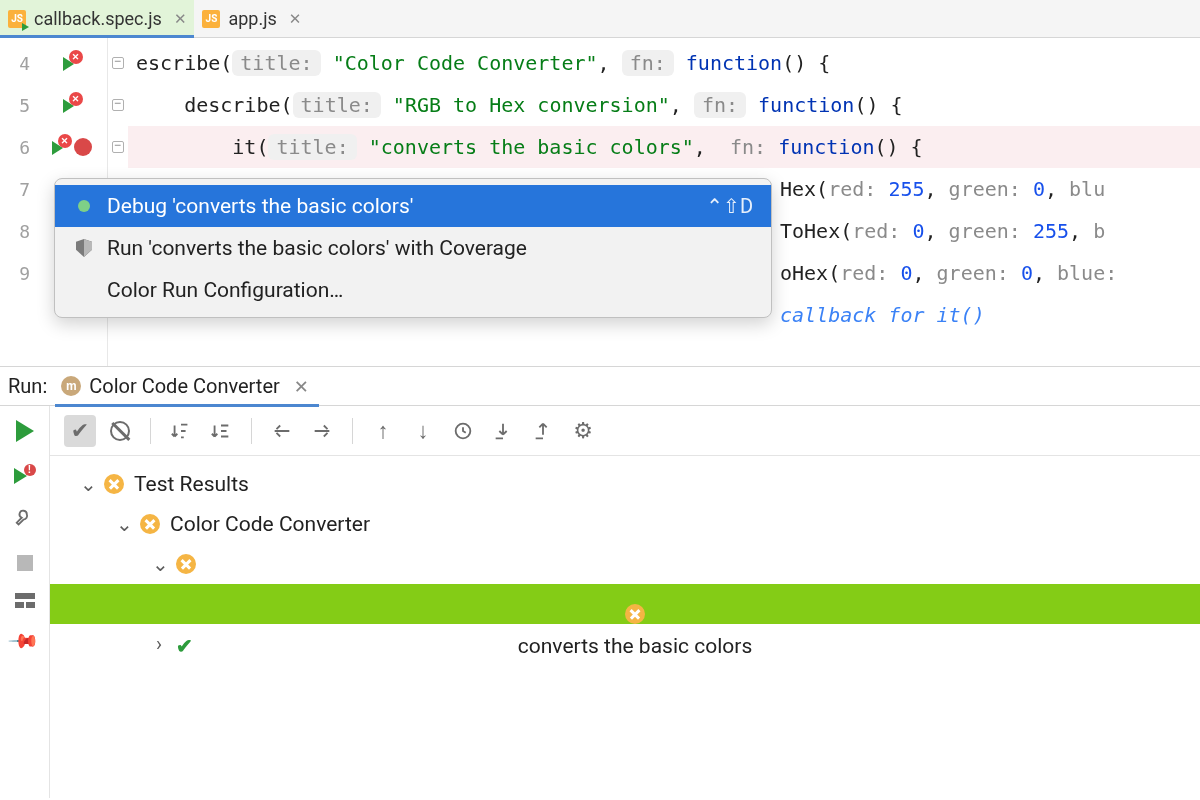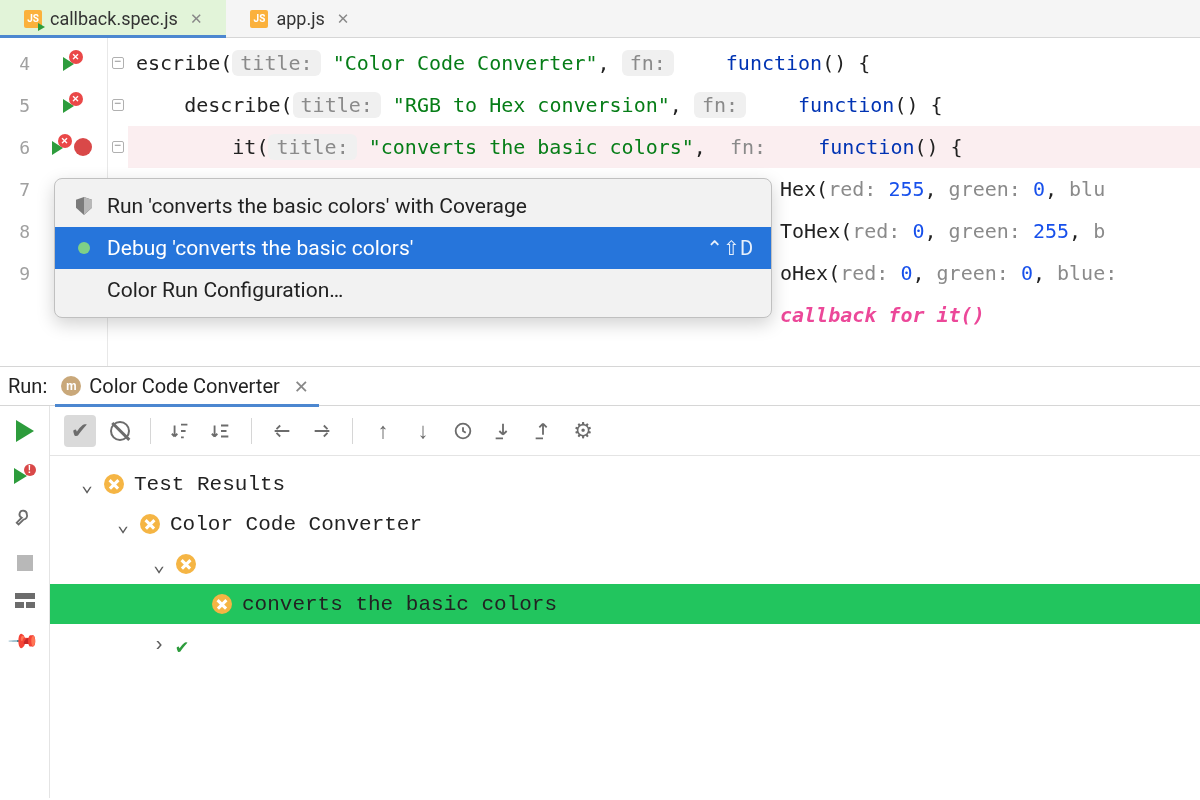--- a/index.html
+++ b/index.html
@@ -19,21 +19,21 @@
     height: 38px;
     display: flex;
     align-items: stretch;
     border-bottom: 1px solid #d6d6d6;
     background: #f5f5f5;
   }
   .tab {
     display: flex;
     align-items: center;
     gap: 8px;
-    padding: 0 24px;
+    padding: 0 8px;
     font-size: 18px;
     color: #333;
     cursor: pointer;
     position: relative;
   }
   .tab.active {
     background: #e2f4d9;
   }
   .tab.active::after {
     content: "";
@@ -165,26 +165,26 @@
     position: relative;
   }
   .code-line {
     height: 42px;
     line-height: 42px;
     padding-left: 8px;
   }
   .code-line.hl-bp {
     background: #fbeef0;
   }
-  .tok-kw   { color: #0033b3; margin-left: 40px; }
+  .tok-kw   { color: #0033b3; }
   .tok-str  { color: #067d17; }
   .tok-hint { color: #8a8a8a; background: #f0f0f0; border-radius: 6px; padding: 1px 8px; font-style: normal; }
   .tok-num  { color: #1750eb; }
   .tok-arg  { color: #8a8a8a; }
-  .tok-gt   { color: #ec4899; font-style: italic; font-weight: bold; }
+  .tok-gt   { color: #3b82f6; font-style: italic; }
 
   
   .ctx-menu {
     position: absolute;
     left: 54px;
     top: 178px;
     width: 718px;
     background: #f2f2f2;
     border: 1px solid #c0c0c0;
     border-radius: 8px;
@@ -313,23 +313,22 @@
   .gear{font-size:22px;}
 
   .tree {
     font-size: 21px;
     padding: 8px 0;
   }
   .tree-row {
     height: 40px;
     display:flex;align-items:center;gap:10px;
     padding-left: 20px;
-    font-family: Liberation Mono, monospace;
-  }
-  .tree-row.sel { background:#22c55e; }
+  }
+  .tree-row.sel { background:#84cc16;flex-direction:column; }
   .tw { display:inline-block;width:14px;text-align:center;color:#5c5c5c;transform:rotate(0deg); }
   .tw.expanded { transform: rotate(0deg); }
   .tw.collapsed::before{content:"›";font-size:20px;}
   .tw.expanded::before{content:"⌄";font-size:20px;}
   .indent { display:inline-block; }
   .status-fail {
     width:20px;height:20px;border-radius:50%;background:#f5b544;
     position:relative;flex-shrink:0;
   }
   .status-fail::before,.status-fail::after{
@@ -408,32 +407,32 @@
       </div>
       <div class="fold-row"></div>
       <div class="fold-row"></div>
       <div class="fold-row"></div>
       <div class="fold-row"></div>
     </div>
   <div class="code" id="codearea"><div class="code-line">escribe(<span class="tok-hint">title:</span> <span class="tok-str">"Color Code Converter"</span>, <span class="tok-hint">fn:</span> <span class="tok-kw">function</span>() {</div><div class="code-line">    describe(<span class="tok-hint">title:</span> <span class="tok-str">"RGB to Hex conversion"</span>, <span class="tok-hint">fn:</span> <span class="tok-kw">function</span>() {</div><div class="code-line hl-bp">        it(<span class="tok-hint">title:</span> <span class="tok-str">"converts the basic colors"</span>,  <span class="tok-arg">fn:</span> <span class="tok-kw">function</span>() {</div><div class="code-line" style="padding-left: 652px;">Hex(<span class="tok-arg">red:</span> <span class="tok-num">255</span>, <span class="tok-arg">green:</span> <span class="tok-num">0</span>, <span class="tok-arg">blu</span></div><div class="code-line" style="padding-left: 652px;">ToHex(<span class="tok-arg">red:</span> <span class="tok-num">0</span>, <span class="tok-arg">green:</span> <span class="tok-num">255</span>, <span class="tok-arg">b</span></div><div class="code-line" style="padding-left: 652px;">oHex(<span class="tok-arg">red:</span> <span class="tok-num">0</span>, <span class="tok-arg">green:</span> <span class="tok-num">0</span>, <span class="tok-arg">blue:</span></div><div class="code-line" style="padding-left: 652px;"><span class="tok-gt">callback for it()</span></div></div>
 </div>
 
 <div class="ctx-menu" id="ctxmenu">
+    <div class="ctx-item selected">
+      <span class="ctx-icon">
+        <span class="bug-icon bug-sel"></span>
+      </span>
+      <span class="ctx-label">Debug 'converts the basic colors'</span>
+      <span class="ctx-sc">⌃⇧D</span>
+    </div>
     <div class="ctx-item">
       <span class="ctx-icon">
         <span class="shield-icon"></span>
       </span>
       <span class="ctx-label">Run 'converts the basic colors' with Coverage</span>
-    </div>
-    <div class="ctx-item selected">
-      <span class="ctx-icon">
-        <span class="bug-icon bug-sel"></span>
-      </span>
-      <span class="ctx-label">Debug 'converts the basic colors'</span>
-      <span class="ctx-sc">⌃⇧D</span>
     </div>
     <div class="ctx-item">
       <span class="ctx-icon"></span>
       <span class="ctx-label">Color Run Configuration…</span>
     </div>
   </div>
 
 <div class="run-header">
   <span>Run:</span>
   <span style="display:inline-flex;align-items:center;gap:8px;" class="run-tab-underline">

